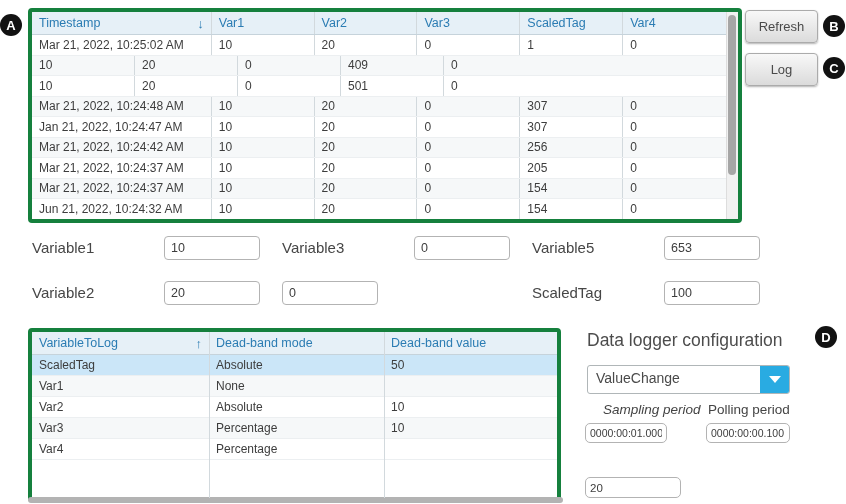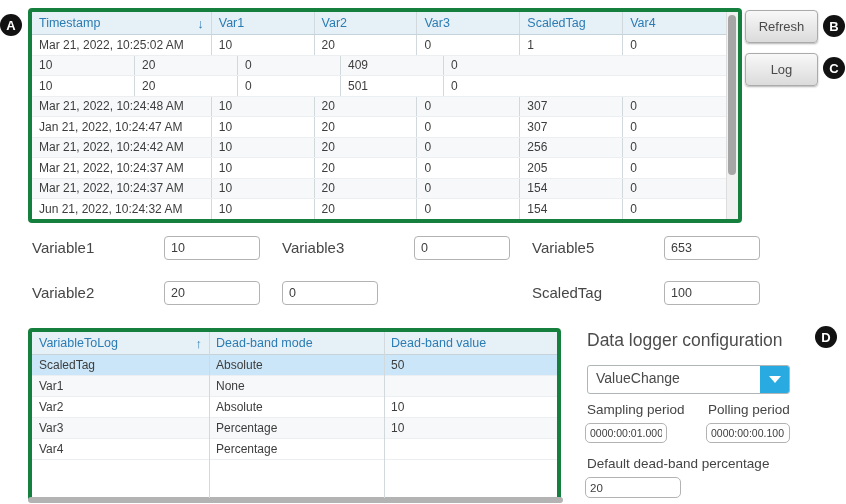--- a/index.html
+++ b/index.html
@@ -267,21 +267,20 @@
 
   <div class="cfg-title">Data logger configuration</div>
 
   <div class="dropdown">
     <span class="dd-text">ValueChange</span>
     <span class="dd-btn">
       <span class="dd-arrow"></span>
     </span>
   </div>
 
-  <div class="cfg-label" style="left:587px; top:402px;">Sampling period</div>
+  <div class="cfg-label" style="left:603px; top:402px;font-style:italic;">Sampling period</div>
   <div class="cfg-label" style="left:708px; top:402px;">Polling period</div>
   <input class="cfg-input" style="left: 585px; top: 423px; width: 82px;" value="0000:00:01.000">
   <input class="cfg-input" style="left: 706px; top: 423px; width: 84px;" value="0000:00:00.100">
 
-  <div class="cfg-label" style="left:587px; top:456px;">Default dead-band percentage</div>
   <input class="cfg-input" style="left: 585px; top: 477px; width: 96px; height: 21px; font-size: 11.5px;" value="20">
 
 </div>
 
 </body></html>

